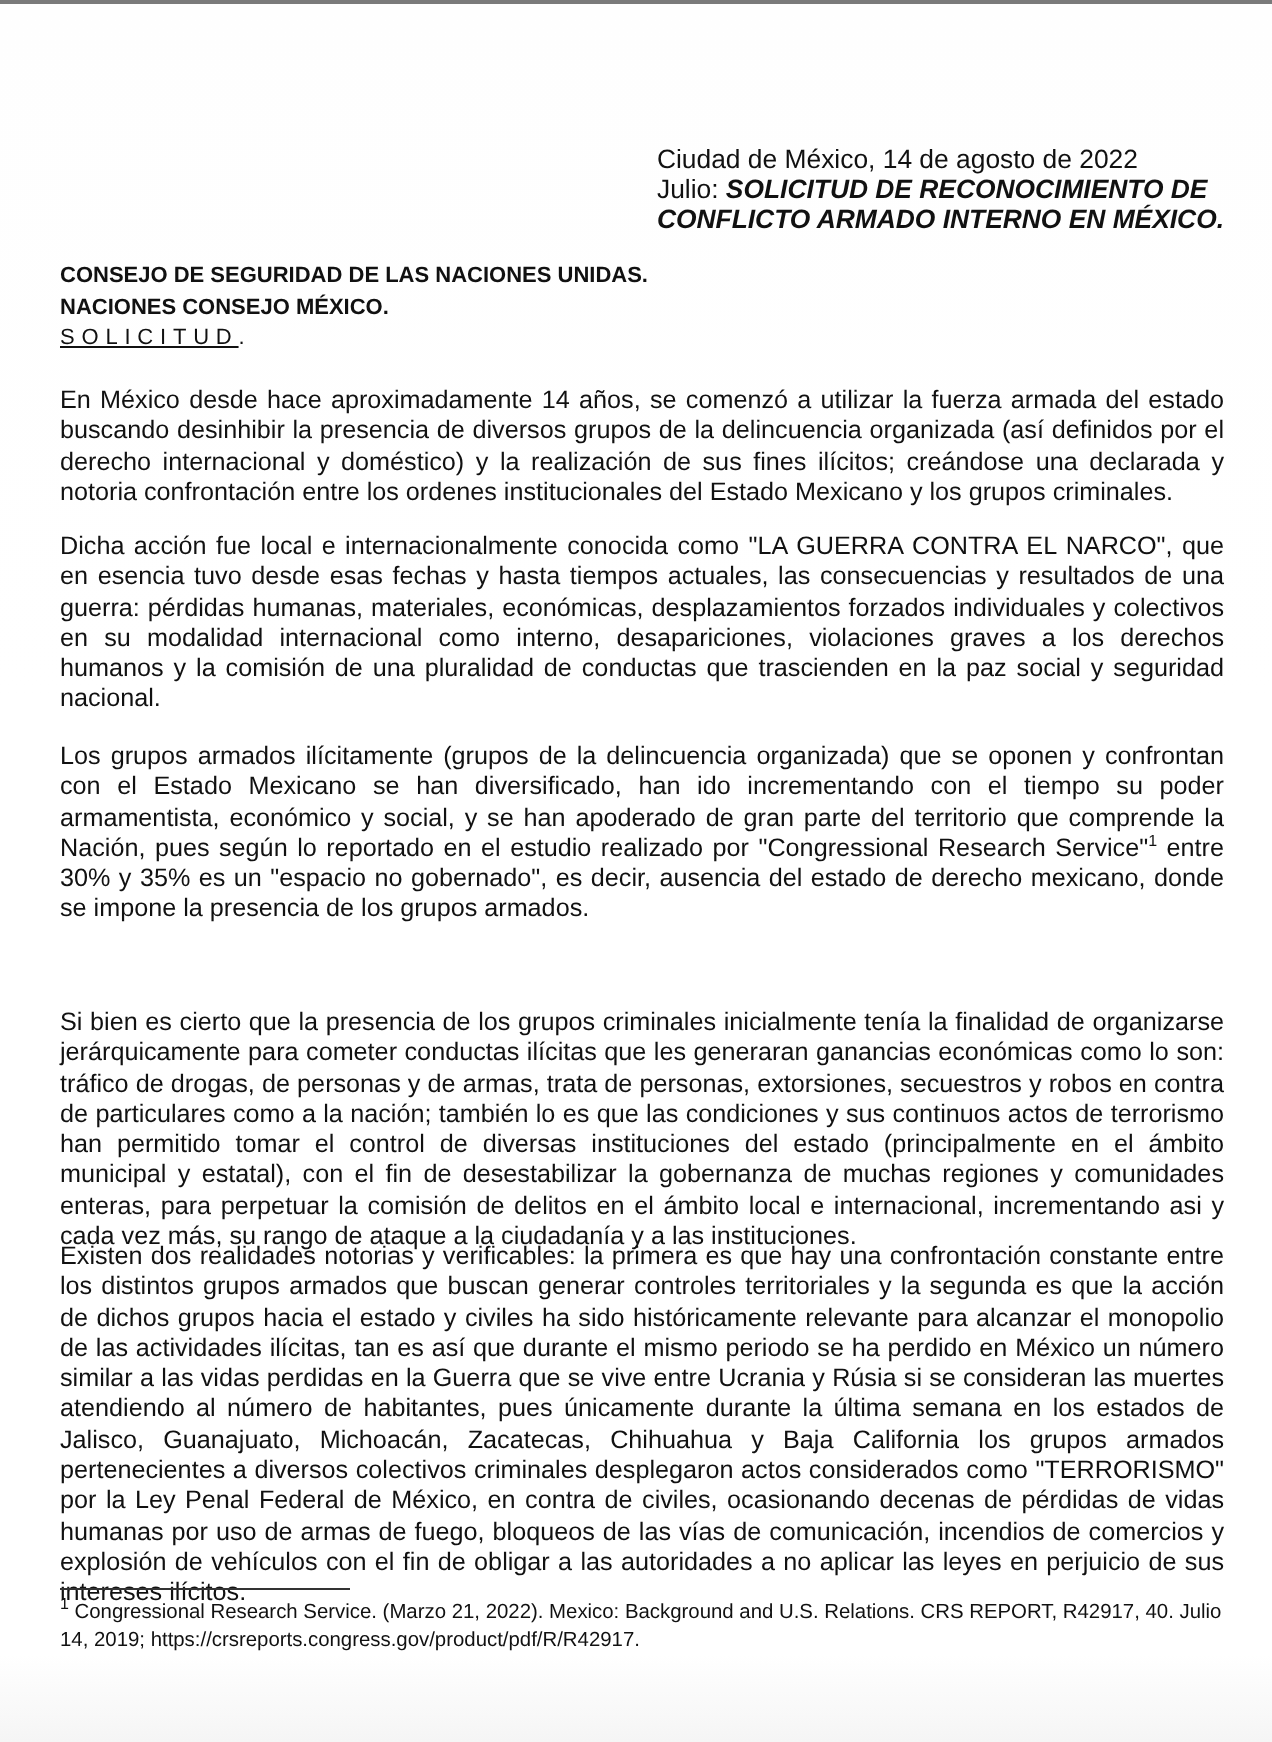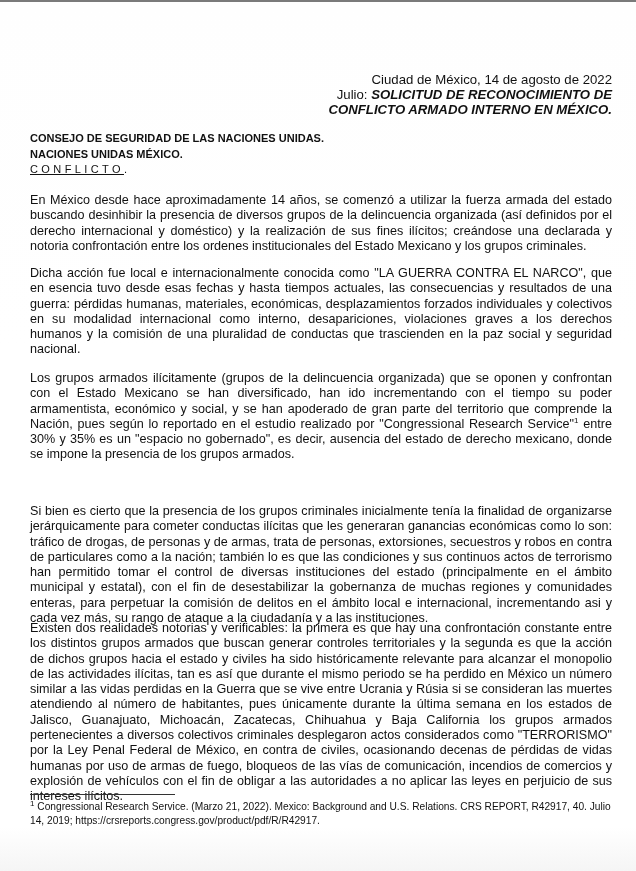--- a/index.html
+++ b/index.html
@@ -24,21 +24,20 @@
     .page {
       position: absolute;
       left: 0; top: 2px;
       width: 636px; height: 869px;
       background: linear-gradient(to bottom, #fefefe 0%, #ffffff 40%, #ffffff 95%, #f5f5f5 100%);
     }
     .header-block {
       position: absolute;
       right: 24px;
       top: 70px;
-      text-align: right;
       font-size: 13.2px;
       line-height: 15px;
     }
     .header-block .bold { font-weight: bold; font-style: italic; }
     .addressee {
       position: absolute;
       left: 30px;
       top: 129px;
       font-size: 11px;
       line-height: 15.5px;
@@ -88,23 +87,23 @@
   <div class="header-block">
     <div>Ciudad de México, 14 de agosto de 2022</div>
     <div>
       <span>Julio: </span><span class="bold">SOLICITUD DE RECONOCIMIENTO DE</span>
     </div>
     <div class="bold">CONFLICTO ARMADO INTERNO EN MÉXICO.</div>
   </div>
 
   <div class="addressee">
     <div>CONSEJO DE SEGURIDAD DE LAS NACIONES UNIDAS.</div>
-    <div>NACIONES UNIDAS MÉXICO.</div>
+    <div>NACIONES CONSEJO MÉXICO.</div>
     <div>
-      <span class="presente">CONFLICTO</span><span style="font-weight:normal">.</span>
+      <span class="presente">SOLICITUD</span><span style="font-weight:normal">.</span>
     </div>
   </div>
 
   <div class="body-text" style="top:191px;">
     <p>En México desde hace aproximadamente 14 años, se comenzó a utilizar la fuerza armada del estado buscando desinhibir la presencia de diversos grupos de la delincuencia organizada (así definidos por el derecho internacional y doméstico) y la realización de sus fines ilícitos; creándose una declarada y notoria confrontación entre los ordenes institucionales del Estado Mexicano y los grupos criminales.</p>
   </div>
 
   <div class="body-text" style="top:264px;">
     <p>Dicha acción fue local e internacionalmente conocida como "LA GUERRA CONTRA EL NARCO", que en esencia tuvo desde esas fechas y hasta tiempos actuales, las consecuencias y resultados de una guerra: pérdidas humanas, materiales, económicas, desplazamientos forzados individuales y colectivos en su modalidad internacional como interno, desapariciones, violaciones graves a los derechos humanos y la comisión de una pluralidad de conductas que trascienden en la paz social y seguridad nacional.</p>
   </div>

